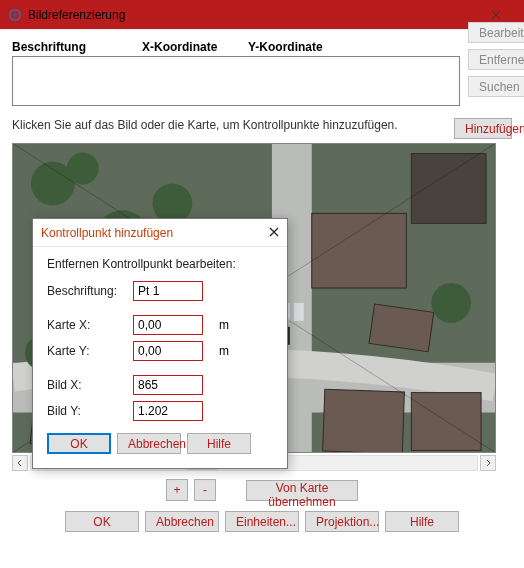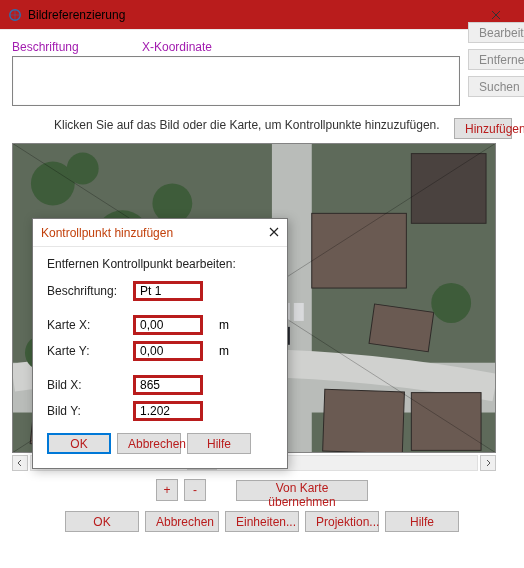--- a/index.html
+++ b/index.html
@@ -15,40 +15,41 @@
   .titlebar .title { font-size: 12px; }
   .titlebar .appicon { width: 14px; height: 14px; }
   .titlebar .close { width: 40px; height: 30px; display: flex; align-items: center; justify-content: center; color: #333; }
   .titlebar .close svg { width: 10px; height: 10px; }
 
   .client { padding: 10px 12px 12px 12px; position: relative; }
 
   .headers {
     display: grid;
     grid-template-columns: 130px 106px 106px 94px;
-    color: #a21caf;
+    color: #000000;
+    font-weight: bold;
   }
   .headers span { padding-bottom: 2px; }
 
   .top-area { display: flex; gap: 8px; align-items: flex-start; }
   .list-box {
     width: 448px; height: 50px; border: 1px solid #838383; background: #fff;
     box-shadow: inset 0 0 0 1px rgba(0,0,0,0.02);
   }
   .side-buttons { display: flex; flex-direction: column; gap: 6px; width: 58px; margin-top: -18px;}
   .side-buttons button { background: #efefef; }
 
   button.win-btn {
     height: 21px; border: 1px solid #adadad; background: #e1e1e1;
     padding: 0 10px; color: #b91c1c; cursor: pointer;
   }
   button.win-btn:disabled { color: #888; background: #efefef; border-color: #d0d0d0; cursor: default; }
   button.win-btn.primary { border: 2px solid #0078d7; background: #e1e1e1; }
 
-  .instr-row { display: flex; align-items: flex-start; gap: 8px; margin-top: 12px; margin-left: 42px; }
+  .instr-row { display: flex; align-items: flex-start; gap: 8px; margin-top: 12px; }
   .instr-text { flex: 1; color: #333; line-height: 1.3; }
   .add-btn { width: 58px; }
 
   .map-area {
     position: relative; margin-top: 4px;
     width: 484px; height: 310px; border: 1px solid #838383;
     overflow: hidden;
   }
   .map-svg { width: 100%; height: 100%; display: block; }
 
@@ -56,41 +57,41 @@
     display: flex; align-items: center; gap: 2px; margin-top: 2px;
     width: 484px; height: 16px;
   }
   .sb-arrow { width: 16px; height: 16px; border: 1px solid #c7c7c7; background: #f0f0f0;
     display: flex; align-items: center; justify-content: center;}
   .sb-track { flex: 1; height: 16px; background: #f0f0f0; border: 1px solid #dfdfdf; position: relative; }
   .sb-thumb { position: absolute; top: 0; left: 156px; width: 30px; height: 14px; background: #cdcdcd; }
 
   .zoom-row { text-align: center; margin-top: 8px; display: flex; justify-content: center; gap: 6px; align-items: center; }
   .zoom-row .sq { width: 22px; height: 22px; padding: 0; }
-  .zoom-row .take { width: 132px; margin-left: 24px; }
+  .zoom-row .take { width: 112px; margin-left: 24px; }
 
   .bottom-row { text-align: center; margin-top: 10px; display: flex; justify-content: center; gap: 6px; }
   .bottom-row button { width: 74px; }
 
   
   .modal {
     position: absolute; left: 32px; top: 188px; width: 256px;
     background: #fff; border: 1px solid #777; box-shadow: 2px 2px 10px rgba(0,0,0,0.25);
   }
   .modal-titlebar {
     height: 28px; display: flex; align-items: center; justify-content: space-between;
     padding: 0 8px; border-bottom: 1px solid #e6e6e6;
   }
   .modal-titlebar .t { font-size: 12px; color: #c2410c; }
   .modal-body { padding: 10px 14px 14px 14px; }
   .modal-body .subtitle { margin-bottom: 10px; color: #222; }
   .form-row { display: grid; grid-template-columns: 70px 70px 20px; gap: 16px; align-items: center; margin-bottom: 6px; }
   .form-row label { color: #222; }
   .form-row input {
-    height: 20px; border: 3px solid #b91c1c; padding: 0 4px; background: #fff;
+    height: 20px; border: 1px solid #b91c1c; padding: 0 4px; background: #fff;
   }
   .form-gap { height: 8px; }
   .modal-buttons { display: flex; gap: 6px; margin-top: 12px; }
   .modal-buttons button { width: 64px; }
 </style>
 </head>
 <body>
 
 <div class="titlebar">
   <div class="left">
@@ -109,20 +110,21 @@
   </div>
 </div>
 
 <div class="client">
 
   <div class="top-area">
     <div>
       <div class="headers">
         <span>Beschriftung</span>
         <span>X-Koordinate</span>
+        <span>Y-Koordinate</span>
       </div>
       <div class="list-box"></div>
     </div>
     <div class="side-buttons">
       <button class="win-btn" disabled="">Bearbeiten...</button>
       <button class="win-btn" disabled="">Entfernen</button>
       <button class="win-btn" disabled="">Suchen</button>
     </div>
   </div>
 

